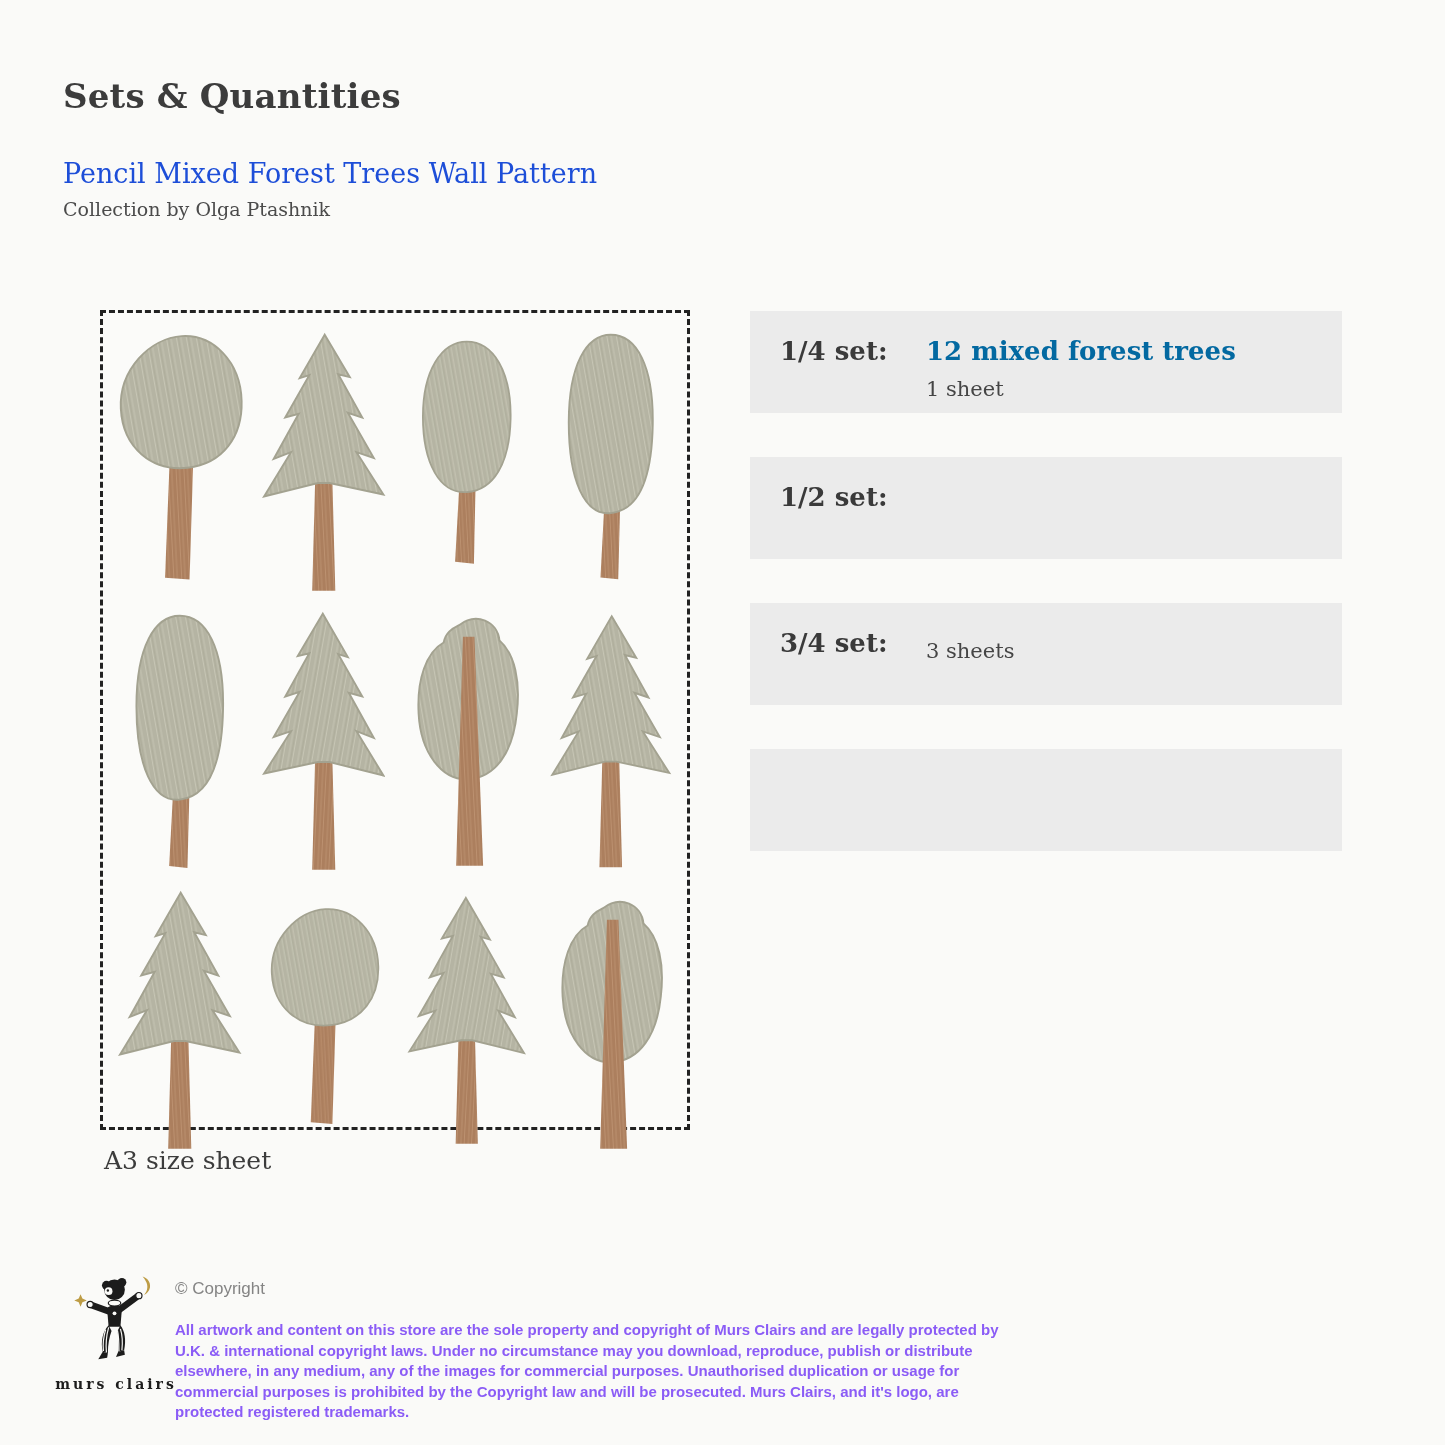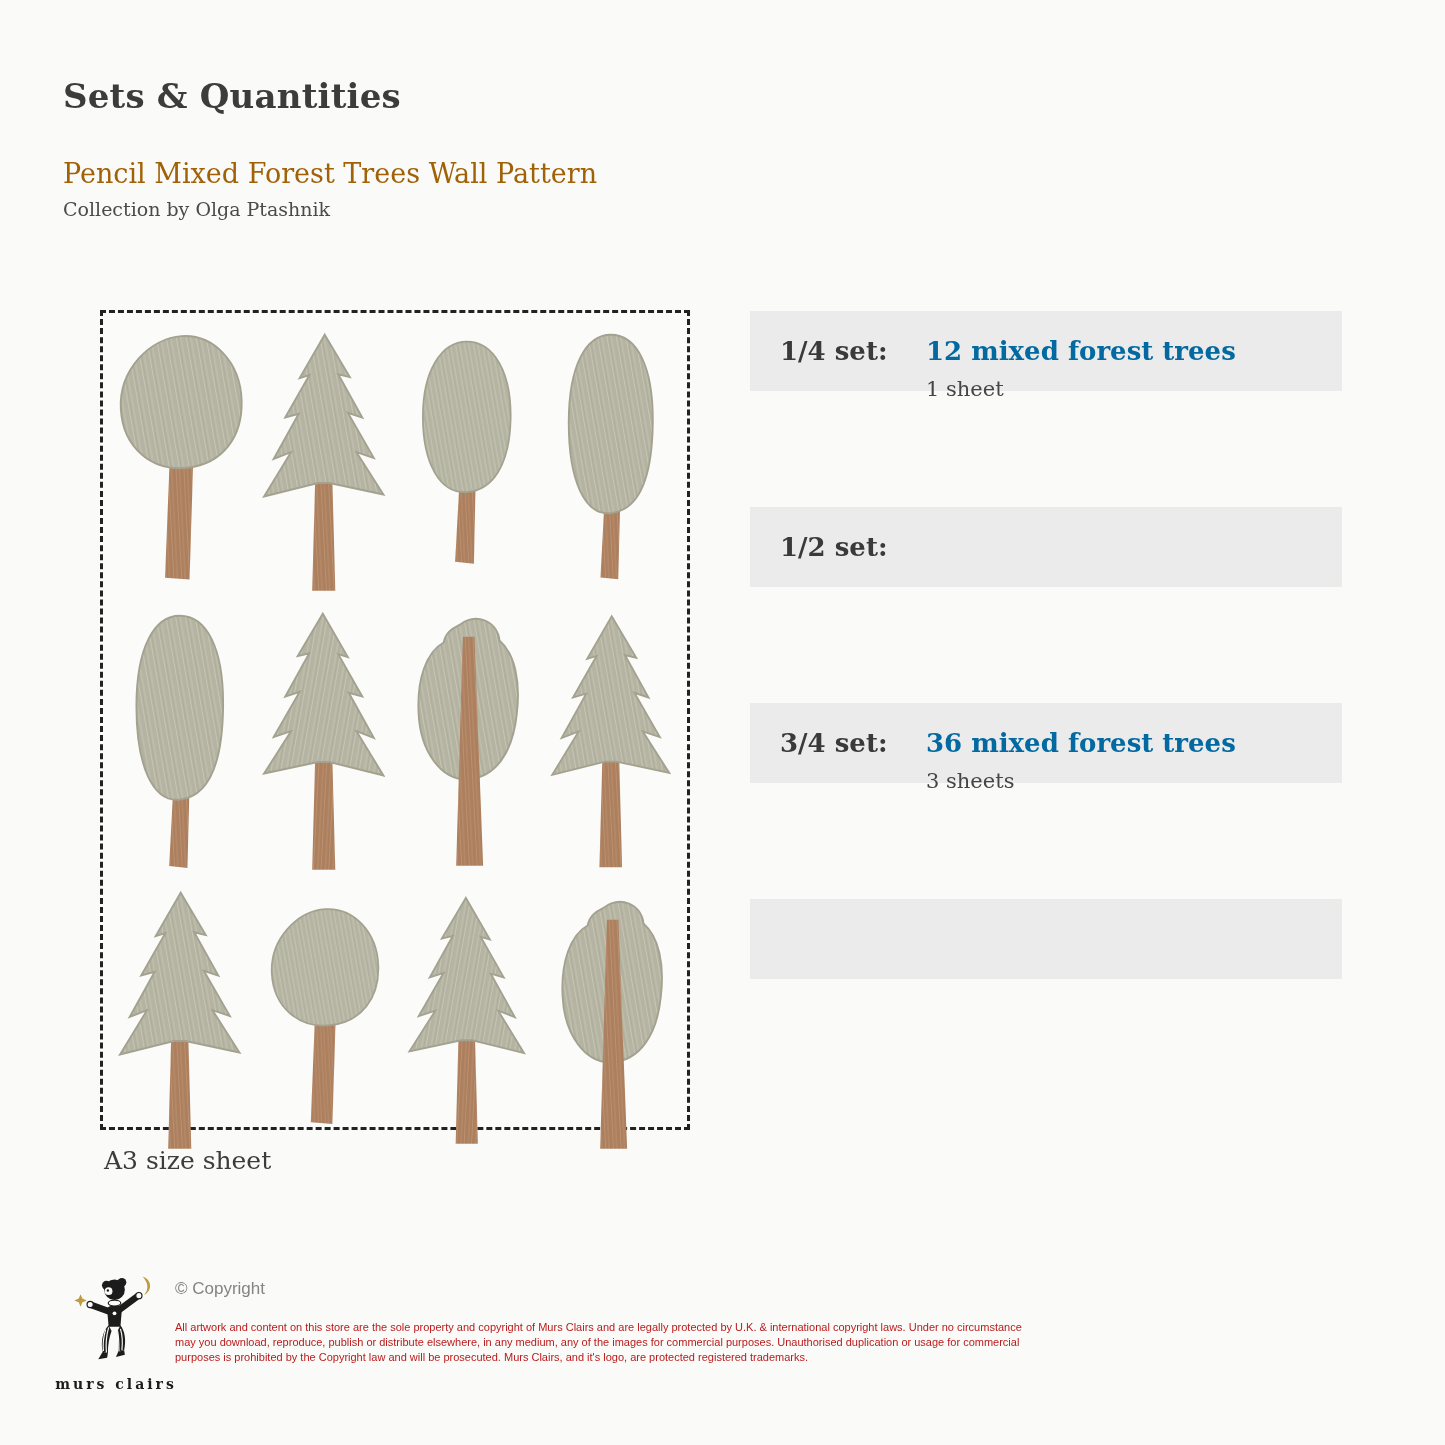--- a/index.html
+++ b/index.html
@@ -14,21 +14,21 @@
   .stage{position:absolute;inset:0;}
 
   
   .title{
     position:absolute;left:63px;top:76px;
     font-size:34px;font-weight:700;color:#3c3c3c;
     letter-spacing:.2px;
   }
   .product-title{
     position:absolute;left:63px;top:158px;
-    font-size:27px;font-weight:500;color:#a16207;
+    font-size:27px;font-weight:500;color:#1d4ed8;
   }
   .byline{
     position:absolute;left:63px;top:198px;
     font-size:19px;font-weight:400;color:#4b4b4b;
   }
 
   
   .sheet{
     position:absolute;left:100px;top:310px;
     width:590px;height:820px;
@@ -55,23 +55,23 @@
   .tree:nth-child(10) svg{transform:scale(.9)}
   .tree:nth-child(11) svg{transform:scale(.96) scaleX(-1)}
   .sheet-caption{
     position:absolute;left:104px;top:1146px;
     font-size:25px;font-weight:500;color:#3c3c3c;
   }
 
   
   .sets{position:absolute;left:750px;top:311px;width:592px;}
   .set-row{
-    width:592px;height:80px;
+    width:592px;height:102px;
     background:#ebebeb;
-    margin-bottom:116px;
+    margin-bottom:44px;
     box-sizing:border-box;
     display:flex;
     padding:25px 0 0 30px;
   }
   .set-label{
     width:146px;flex:0 0 146px;
     font-size:26px;font-weight:700;color:#3a3a3a;
   }
   .set-qty{
     font-size:26px;font-weight:700;color:#0369a1;
@@ -93,21 +93,21 @@
     font-family:"DejaVu Serif",serif;
   }
   .copyright-heading{
     position:absolute;left:175px;top:1279px;
     font-family:"Liberation Sans",sans-serif;
     font-size:17px;color:#848484;
   }
   .copyright-body{
     position:absolute;left:175px;top:1320px;width:850px;
     font-family:"Liberation Sans",sans-serif;
-    font-size:11px;line-height:1.37;color:#b91c1c;
+    font-size:15px;line-height:1.37;color:#8b5cf6;font-weight:bold;
   }
 
   .defs{position:absolute;width:0;height:0;overflow:hidden;}
 </style>
 </head>
 <body>
 
 <svg class="defs" aria-hidden="true">
   <defs>
     <pattern id="folTex" width="10" height="10" patternUnits="userSpaceOnUse" patternTransform="rotate(80)">
@@ -226,21 +226,20 @@
         <div class="set-qty">12 mixed forest trees</div>
         <div class="set-sheets">1 sheet</div>
       </div>
     </div>
     <div class="set-row">
       <div class="set-label">1/2 set:</div>
     </div>
     <div class="set-row">
       <div class="set-label">3/4 set:</div>
       <div class="set-main">
-        <div class="set-qty">36 mixed forest trees</div>
         <div class="set-sheets">3 sheets</div>
       </div>
     </div>
     <div class="set-row">
     </div>
   </div>
 
   <div class="footer-logo">
     <svg viewBox="0 0 120 130">
 

